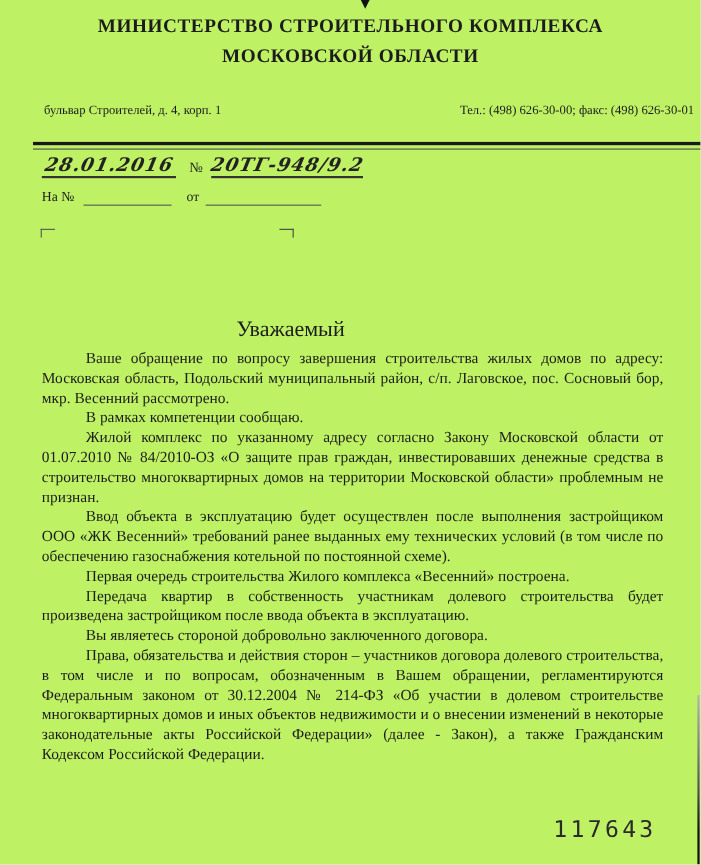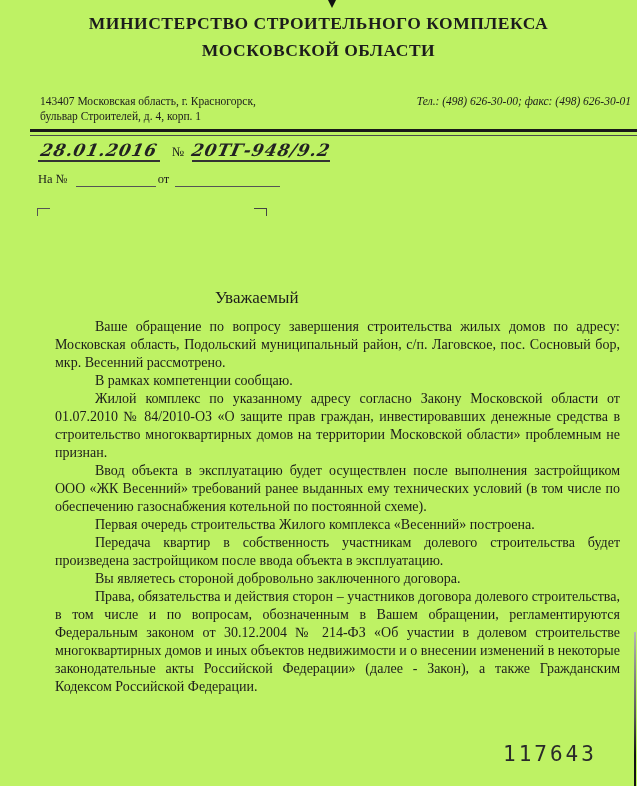--- a/index.html
+++ b/index.html
@@ -35,21 +35,21 @@
     letter-spacing: 0.5px;
   }
   .info-row {
     position: absolute;
     top: 94px; left: 40px; right: 6px;
     display: flex;
     justify-content: space-between;
     font-size: 11.5px;
     line-height: 15px;
   }
-  .contacts { text-align: right; font-style: italic; }
+  .contacts { text-align: right; }
 
   .rule-thick {
     position: absolute;
     top: 129px; left: 30px; right: 0;
     height: 3px; background: #191919;
   }
   .rule-thin {
     position: absolute;
     top: 135px; left: 30px; right: 0;
     height: 1px; background: #4a4a4a;
@@ -90,21 +90,21 @@
     align-items: flex-end;
     font-size: 12.5px;
   }
   .reply-blank {
     display: inline-block;
     border-bottom: 1px solid #555;
     height: 12px;
   }
   .reply-num-blank { width: 80px; margin-left: 8px; }
   .reply-date-blank { width: 105px; margin-left: 6px; }
-  .ot-label { margin-left: 2px; }
+  .ot-label { margin-left: 14px; }
 
   
   .corner-left {
     position: absolute;
     top: 208px; left: 37px;
     width: 12px; height: 7px;
     border-top: 1px solid #555;
     border-left: 1px solid #555;
   }
   .corner-right {
@@ -112,25 +112,25 @@
     top: 208px; left: 254px;
     width: 12px; height: 7px;
     border-top: 1.5px solid #444;
     border-right: 1.5px solid #444;
   }
 
   
   .salutation {
     position: absolute;
     top: 288px; left: 215px;
-    font-size: 17px;
+    font-size: 20px;
   }
   .body-text {
     position: absolute;
-    top: 318px; left: 55px;
+    top: 318px; left: 38px;
     width: 565px;
     font-size: 14px;
     line-height: 18px;
     text-align: justify;
   }
   .body-text p {
     margin: 0;
     text-indent: 40px;
   }
 
@@ -159,21 +159,20 @@
 
   <div class="top-mark"></div>
 
   <div class="title">
     <div>МИНИСТЕРСТВО СТРОИТЕЛЬНОГО КОМПЛЕКСА</div>
     <div>МОСКОВСКОЙ ОБЛАСТИ</div>
   </div>
 
   <div class="info-row">
     <div class="address">
-      <div>143407 Московская область, г. Красногорск,</div>
       <div>бульвар Строителей, д. 4, корп. 1</div>
     </div>
     <div class="contacts">
       <div>Тел.: (498) 626-30-00; факс: (498) 626-30-01</div>
     </div>
   </div>
 
   <div class="rule-thick"></div>
   <div class="rule-thin"></div>
 

